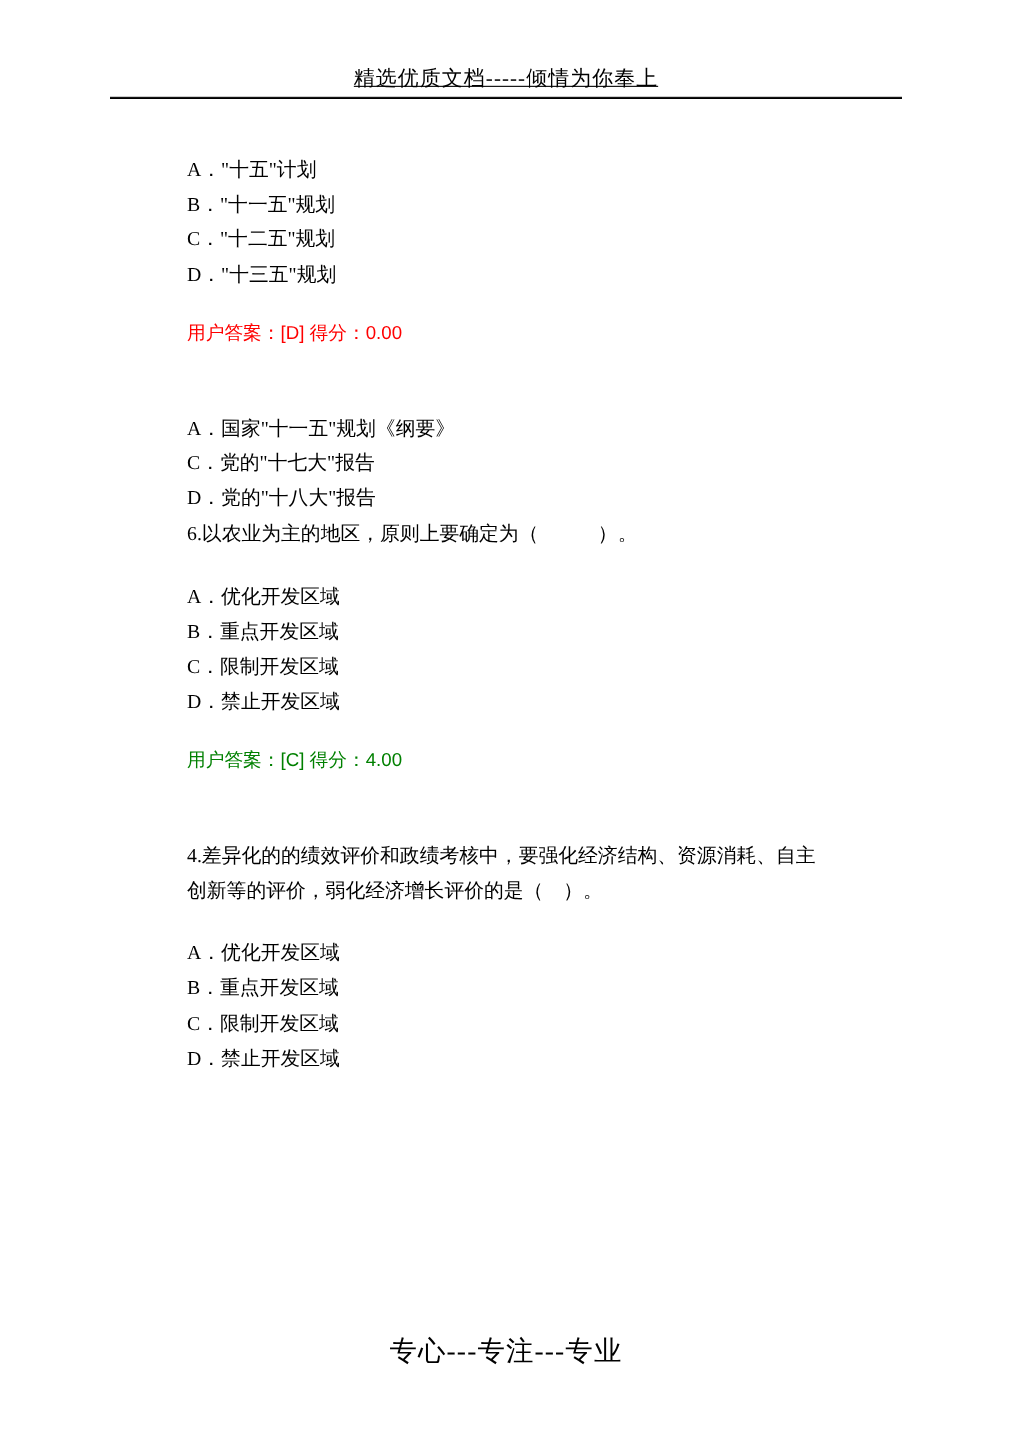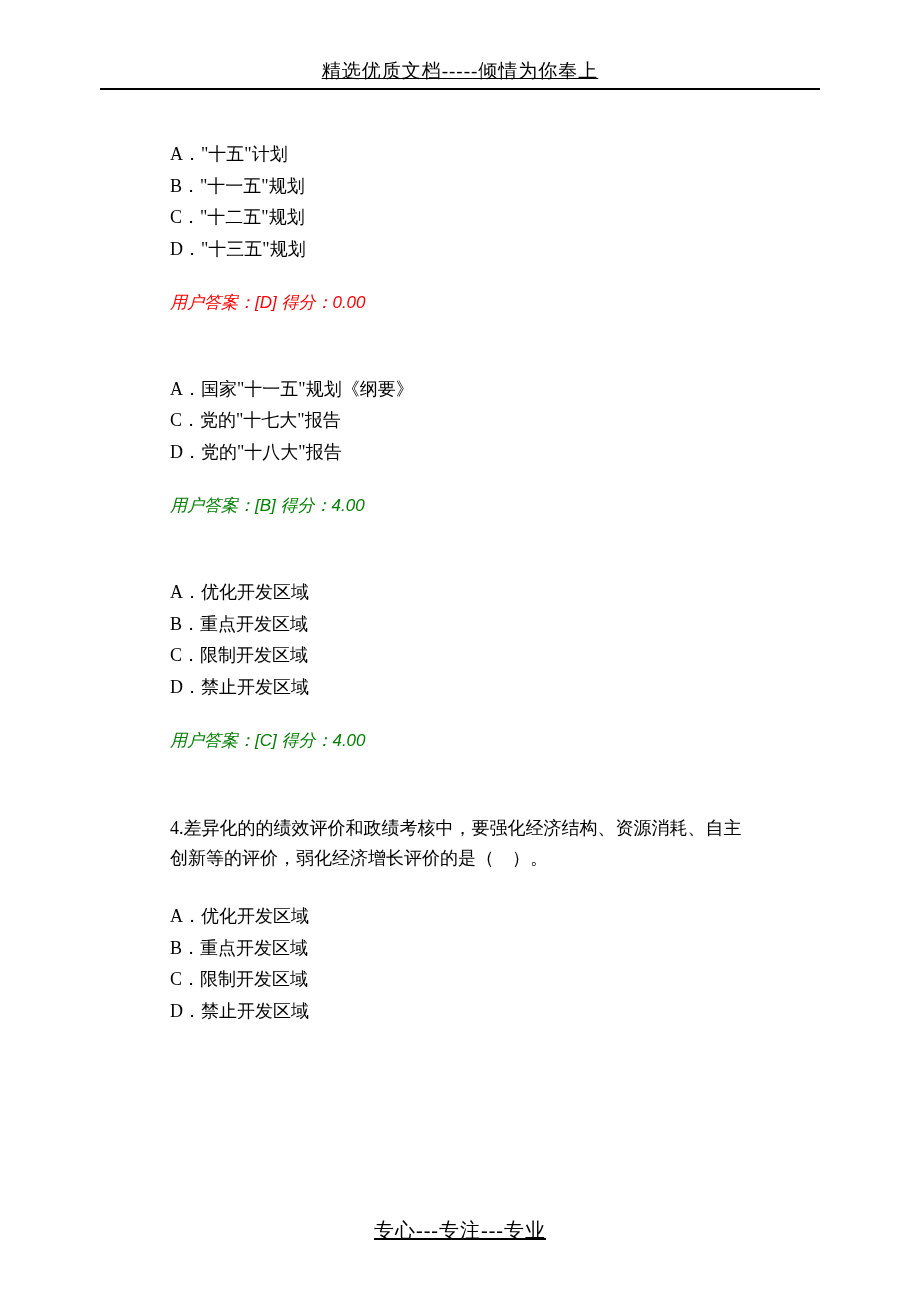--- a/index.html
+++ b/index.html
@@ -39,64 +39,62 @@
     }
     .option {
       font-family: "SimSun", "宋体", serif;
       margin-bottom: 2px;
     }
     .answer-line {
       font-family: Arial, "Microsoft YaHei", sans-serif;
       font-size: 17px;
       margin-top: 24px;
       margin-bottom: 58px;
-      font-style: italic;
     }
     .answer-red {
       color: #ff0000;
     }
     .answer-green {
       color: #008000;
     }
     .question-text {
       font-family: "SimSun", "宋体", serif;
       margin-bottom: 28px;
       line-height: 1.7;
     }
     .page-footer {
       position: absolute;
       bottom: 58px;
       width: 100%;
       text-align: center;
-      font-size: 20px;
+      font-size: 25px;
       font-family: "SimSun", "宋体", serif;
       color: #000000;
       letter-spacing: 1px;
-      text-decoration: underline;
     }
   </style>
 </head>
 <body>
 
 <div class="page-header">精选优质文档-----倾情为你奉上</div>
 <hr class="header-line">
 
 <div class="content">
 
   <div class="option">A．"十五"计划</div>
   <div class="option">B．"十一五"规划</div>
   <div class="option">C．"十二五"规划</div>
   <div class="option">D．"十三五"规划</div>
   <div class="answer-line answer-red">用户答案：[D]  得分：0.00</div>
 
   <div class="option">A．国家"十一五"规划《纲要》</div>
   <div class="option">C．党的"十七大"报告</div>
   <div class="option">D．党的"十八大"报告</div>
-  <div class="answer-line answer-green">用户答案：[B]  得分：4.00</div>
 
+  <div class="question-text">6.以农业为主的地区，原则上要确定为（　　　）。</div>
   <div class="option">A．优化开发区域</div>
   <div class="option">B．重点开发区域</div>
   <div class="option">C．限制开发区域</div>
   <div class="option">D．禁止开发区域</div>
   <div class="answer-line answer-green">用户答案：[C]  得分：4.00</div>
 
   <div class="question-text">4.差异化的的绩效评价和政绩考核中，要强化经济结构、资源消耗、自主创新等的评价，弱化经济增长评价的是（　）。</div>
   <div class="option">A．优化开发区域</div>
   <div class="option">B．重点开发区域</div>
   <div class="option">C．限制开发区域</div>

